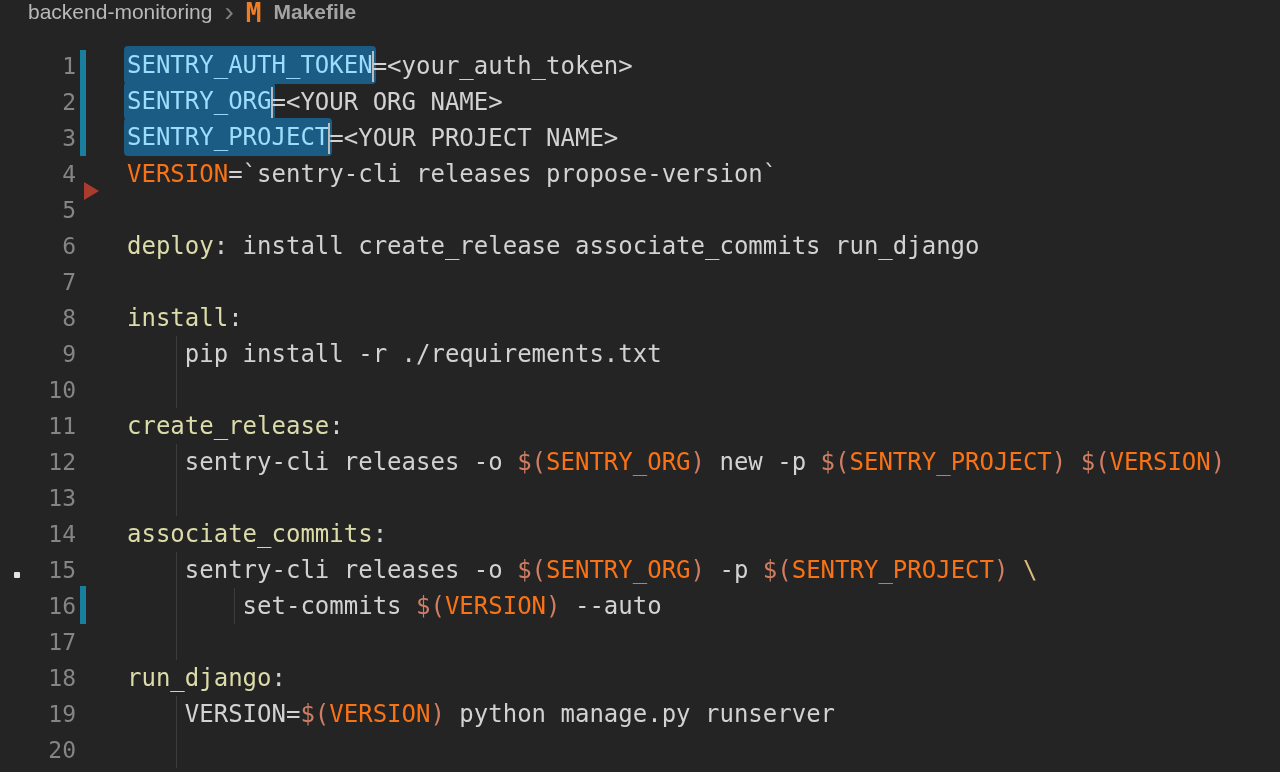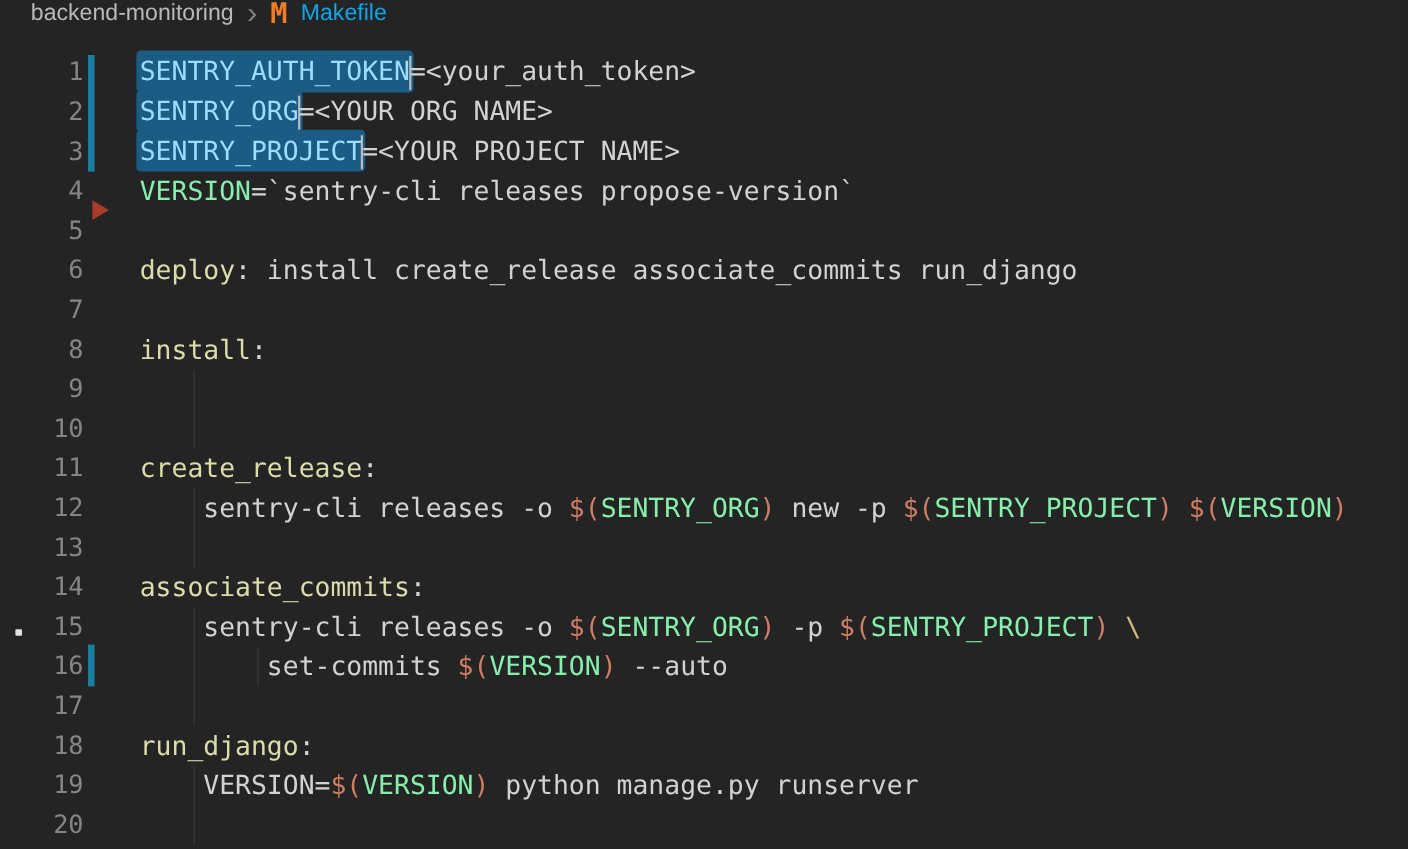--- a/index.html
+++ b/index.html
@@ -16,36 +16,36 @@
     display:flex;
     padding-left:28px;gap:12px;
     font-size:21px;color:#b9b9b9;
   }
   .crumb{cursor:pointer;}
   .chev{color:#808080;font-size:28px;line-height:1;transform:translateY(-2px);}
   .micon{
     color:#ef7d26;font-weight:bold;font-size:26px;
     font-family:"DejaVu Sans Mono",monospace;line-height:1;
   }
-  .fname{color:#0ea5e9;}
+  .fname{color:#a3a3a3;font-weight:bold;}
   
   .editor{position:absolute;top:48px;left:0;right:0;}
   .line-row{
     height:36px;display:flex;align-items:center;
     font-family:"DejaVu Sans Mono",monospace;font-size:24px;
     white-space:pre;
   }
   .ln{
     width:76px;flex:0 0 76px;text-align:right;
     color:#858585;user-select:none;font-size:23px;
   }
   .code{margin-left:51px;color:#d2d2d2;}
   .seg-w{color:#d2d2d2;text-align:center;}
   .seg-y{color:#dcdcaa;}
-  .seg-b{color:#86efac;}
+  .seg-b{color:#f97316;}
   .seg-s{color:#d07e63;}
   .seg-t{color:#d7ba7d;}
   .seg-sel{
     color:#9cdcfe;background:#1b5c85;
     border-radius:4px;padding:5px 3px;margin:0 -3px;
   }
   .cursor{
     display:inline-block;width:2px;height:31px;margin:0 -1px;
     background:#bcbcbc;vertical-align:middle;
   }
@@ -73,21 +73,21 @@
 
 <div class="editor">
     <div class="line-row"><div class="ln">1</div><div class="code"><span class="seg-sel">SENTRY_AUTH_TOKEN</span><span class="cursor"></span><span class="seg-w">=&lt;your_auth_token&gt;</span></div></div>
     <div class="line-row"><div class="ln">2</div><div class="code"><span class="seg-sel">SENTRY_ORG</span><span class="cursor"></span><span class="seg-w">=&lt;YOUR ORG NAME&gt;</span></div></div>
     <div class="line-row"><div class="ln">3</div><div class="code"><span class="seg-sel">SENTRY_PROJECT</span><span class="cursor"></span><span class="seg-w">=&lt;YOUR PROJECT NAME&gt;</span></div></div>
     <div class="line-row"><div class="ln">4</div><div class="code"><span class="seg-b">VERSION</span><span class="seg-w">=`sentry-cli releases propose-version`</span></div></div>
     <div class="line-row"><div class="ln">5</div><div class="code"></div></div>
     <div class="line-row"><div class="ln">6</div><div class="code"><span class="seg-y">deploy</span><span class="seg-w">: install create_release associate_commits run_django</span></div></div>
     <div class="line-row"><div class="ln">7</div><div class="code"></div></div>
     <div class="line-row"><div class="ln">8</div><div class="code"><span class="seg-y">install</span><span class="seg-w">:</span></div></div>
-    <div class="line-row"><div class="ln">9</div></div>
+    <div class="line-row"><div class="ln">9</div><div class="code"><span class="seg-w">    pip install -r ./requirements.txt</span></div></div>
     <div class="line-row"><div class="ln">10</div><div class="code"></div></div>
     <div class="line-row"><div class="ln">11</div><div class="code"><span class="seg-y">create_release</span><span class="seg-w">:</span></div></div>
     <div class="line-row"><div class="ln">12</div><div class="code"><span class="seg-w">    sentry-cli releases -o </span><span class="seg-s">$(</span><span class="seg-b">SENTRY_ORG</span><span class="seg-s">)</span><span class="seg-w"> new -p </span><span class="seg-s">$(</span><span class="seg-b">SENTRY_PROJECT</span><span class="seg-s">)</span><span class="seg-w"> </span><span class="seg-s">$(</span><span class="seg-b">VERSION</span><span class="seg-s">)</span></div></div>
     <div class="line-row"><div class="ln">13</div><div class="code"></div></div>
     <div class="line-row"><div class="ln">14</div><div class="code"><span class="seg-y">associate_commits</span><span class="seg-w">:</span></div></div>
     <div class="line-row"><div class="ln">15</div><div class="code"><span class="seg-w">    sentry-cli releases -o </span><span class="seg-s">$(</span><span class="seg-b">SENTRY_ORG</span><span class="seg-s">)</span><span class="seg-w"> -p </span><span class="seg-s">$(</span><span class="seg-b">SENTRY_PROJECT</span><span class="seg-s">)</span><span class="seg-w"> </span><span class="seg-t">\</span></div></div>
     <div class="line-row"><div class="ln">16</div><div class="code"><span class="seg-w">        set-commits </span><span class="seg-s">$(</span><span class="seg-b">VERSION</span><span class="seg-s">)</span><span class="seg-w"> --auto</span></div></div>
     <div class="line-row"><div class="ln">17</div><div class="code"></div></div>
     <div class="line-row"><div class="ln">18</div><div class="code"><span class="seg-y">run_django</span><span class="seg-w">:</span></div></div>
     <div class="line-row"><div class="ln">19</div><div class="code"><span class="seg-w">    VERSION=</span><span class="seg-s">$(</span><span class="seg-b">VERSION</span><span class="seg-s">)</span><span class="seg-w"> python manage.py runserver</span></div></div>

